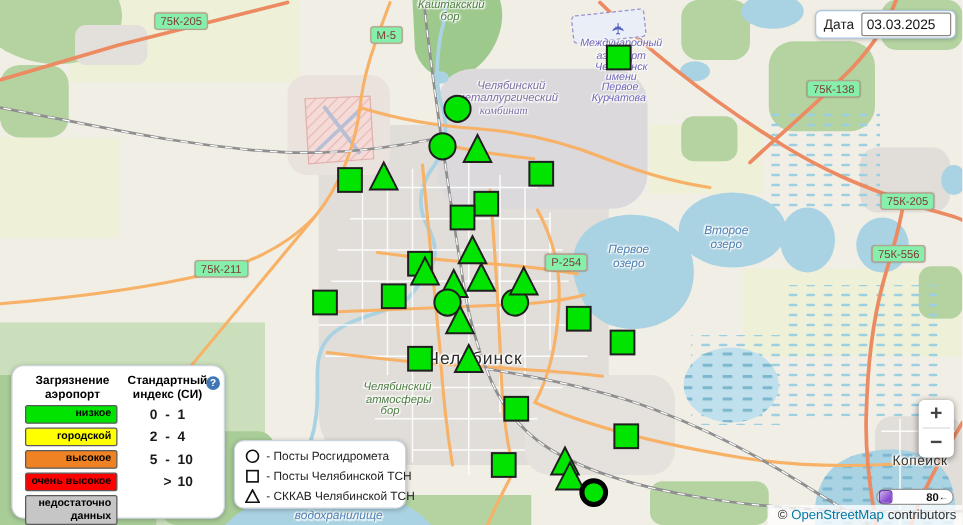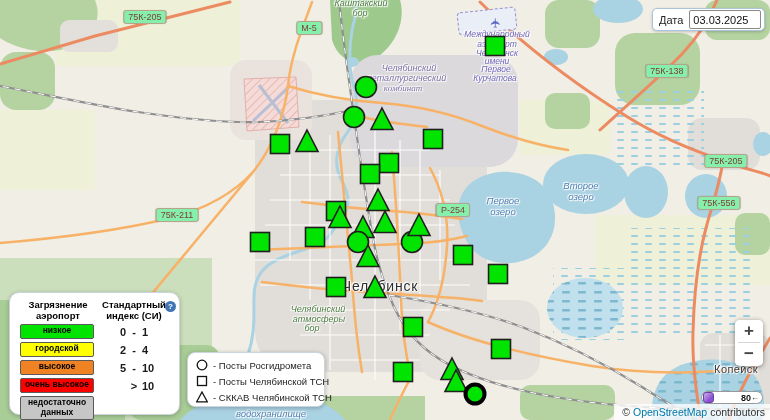--- a/index.html
+++ b/index.html
@@ -26,21 +26,21 @@
   #legend{position:absolute;left:9px;top:292px;width:169px;height:116px;background:#fff;z-index:6;
           border:1px solid #ccd4de;border-radius:10px;box-shadow:0 1px 4px rgba(0,0,0,.25);padding:5px 0 0 0;}
   .lhead{display:flex;padding:2px 4px 3px 8px;}
   .lh1{width:80px;text-align:center;font-size:9.5px;font-weight:bold;line-height:1.12;color:#000;}
   .lh2{width:72px;text-align:center;font-size:9.5px;font-weight:bold;line-height:1.12;color:#000;position:relative;}
   .info{position:absolute;right:-6px;top:1px;width:11px;height:11px;border-radius:50%;background:#4176b4;
         color:#fff;font-size:8px;font-weight:bold;line-height:11px;text-align:center;cursor:pointer;}
   .lrows{padding-left:10px;}
   .lrow{display:flex;align-items:center;margin-bottom:3px;}
   .chip{width:64px;min-height:11px;border:1px solid #5a5a5a;border-radius:2px;font-size:8.5px;font-weight:bold;
-        text-align:center;line-height:1.15;padding:1px 4px;color:#000;}
+        text-align:right;line-height:1.15;padding:1px 4px;color:#000;}
   .rng{display:flex;margin-left:16px;font-size:11px;font-weight:bold;color:#1a1a1a;}
   .rf{width:16px;text-align:right;} .rm{width:16px;text-align:center;} .rt{width:18px;text-align:left;}
 
   
   #mlegend{position:absolute;left:187px;top:352px;width:138px;height:55px;background:#fff;z-index:6;
            border:1px solid #ccd4de;border-radius:8px;box-shadow:0 1px 4px rgba(0,0,0,.25);
            padding:6px 6px 4px 8px;box-sizing:border-box;}
   .mrow{display:flex;align-items:center;gap:5px;margin-bottom:4px;font-size:9.5px;color:#222;white-space:nowrap;}
   .mshape{flex:0 0 12px;}
 

